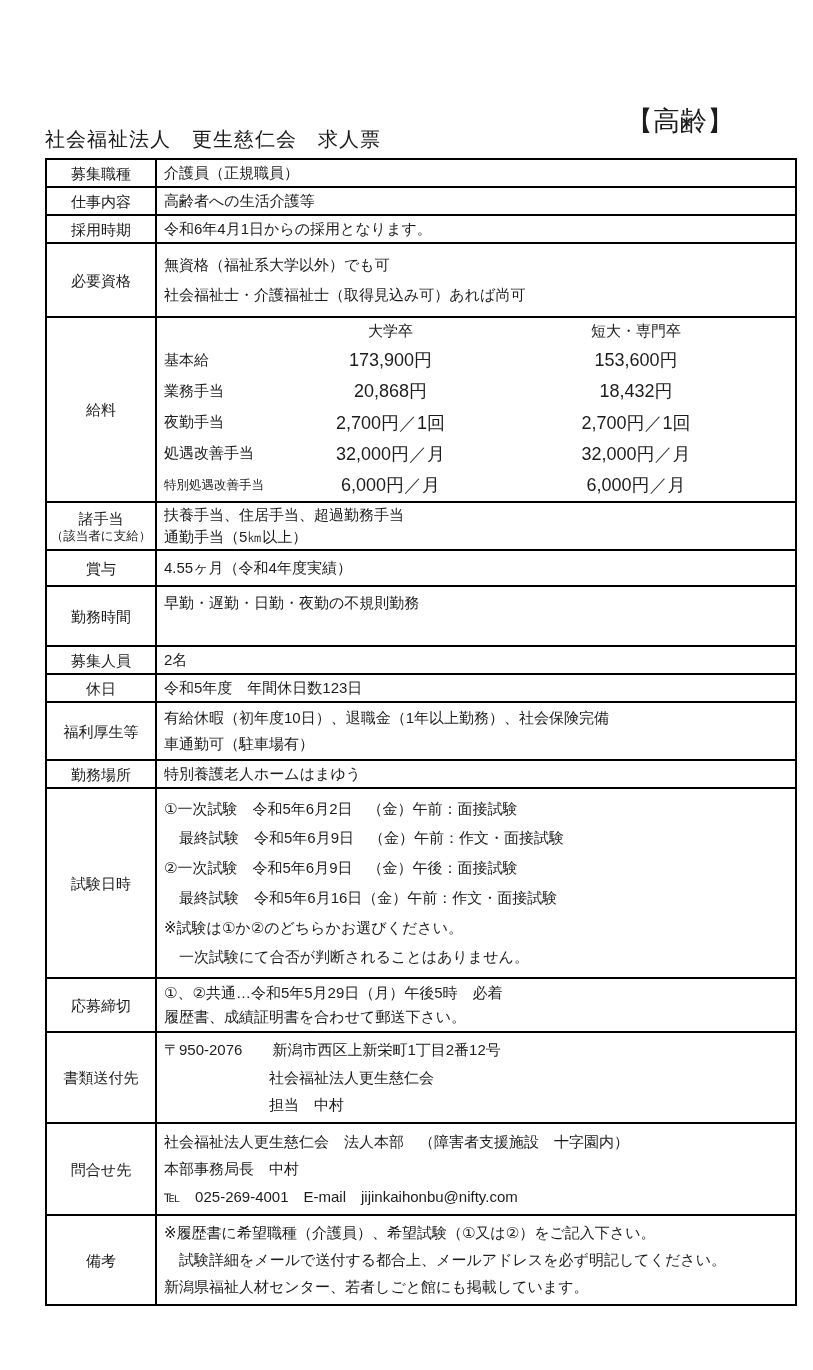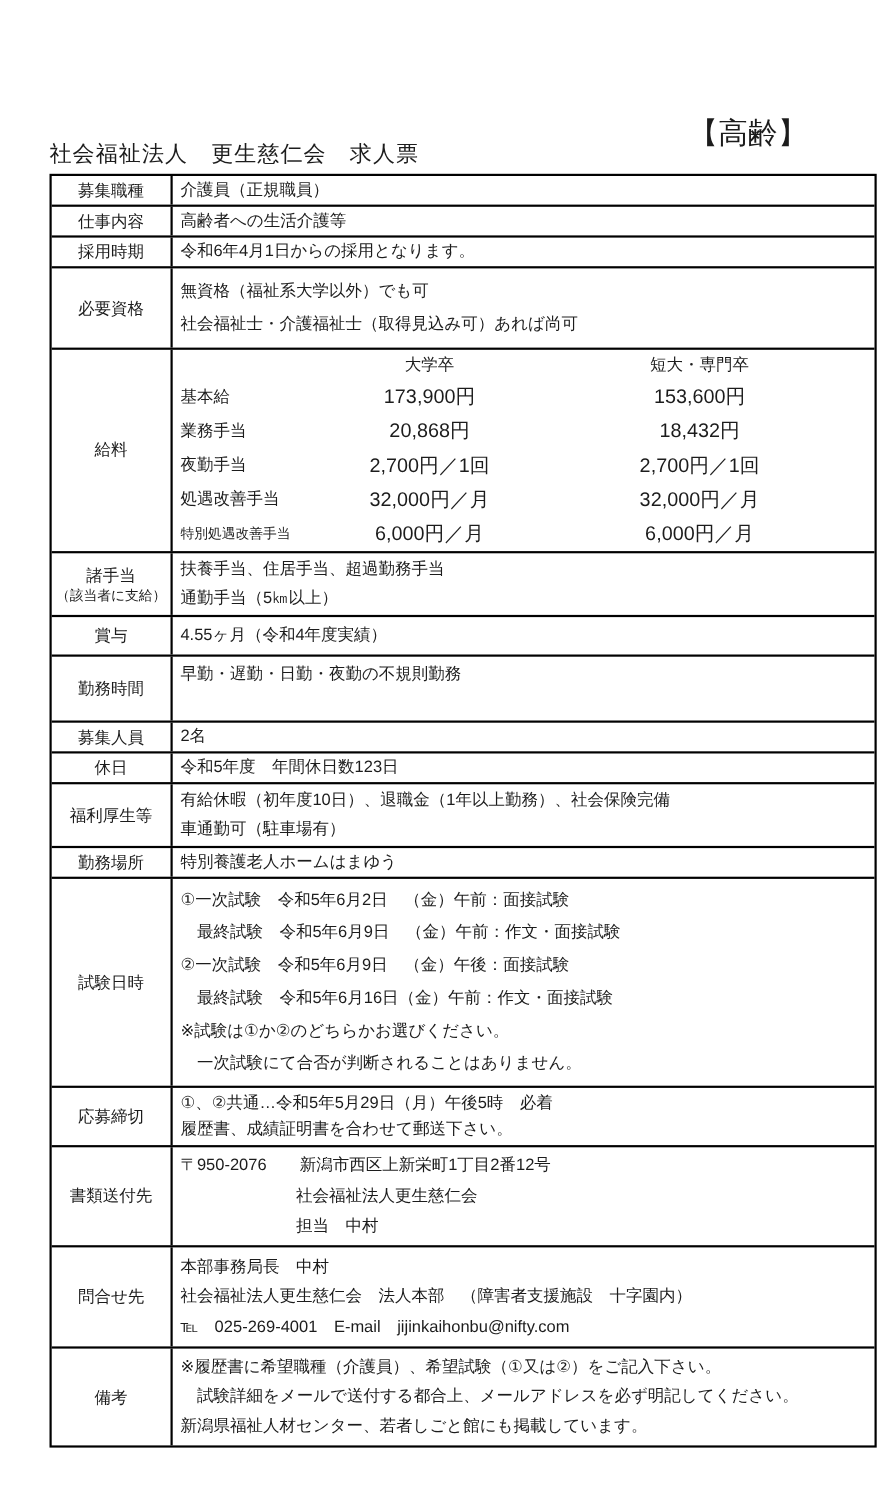--- a/index.html
+++ b/index.html
@@ -37,21 +37,21 @@
     flex:1 1 auto;box-sizing:border-box;min-width:0;
     display:flex;flex-direction:column;justify-content:center;
     padding:0 7px;font-size:15px;
   }
   .content-cell.multi{justify-content:space-evenly;}
   .line{white-space:pre-wrap;line-height:20px;}
   
   .row{min-height:28px;}
   .row-qualifications{height:74px;justify-content:flex-end;}
   .row-salary{height:185px;}
-  .row-allowances{height:58px;}
+  .row-allowances{height:48px;}
   .row-bonus{height:36px;}
   .row-work-hours{height:60px;}
   .row-work-hours .content-cell{justify-content:flex-start;padding-top:6px;}
   .row-benefits{height:58px;}
   .row-exam-schedule{height:190px;}
   .row-application-deadline{height:54px;}
   .row-documents-address{height:91px;}
   .row-contact{height:92px;}
   .row-remarks{height:88px;}
   
@@ -228,22 +228,22 @@
           <div class="line">〒950-2076　　新潟市西区上新栄町1丁目2番12号</div>
           <div class="line">　　　　　　　社会福祉法人更生慈仁会</div>
           <div class="line">　　　　　　　担当　中村</div>
         </div>
       </div>
       <div class="row row-contact">
         <div class="label-cell">
           <div>問合せ先</div>
         </div>
         <div class="content-cell multi">
+          <div class="line">社会福祉法人更生慈仁会　法人本部　（障害者支援施設　十字園内）</div>
           <div class="line">本部事務局長　中村</div>
-          <div class="line">社会福祉法人更生慈仁会　法人本部　（障害者支援施設　十字園内）</div>
           <div class="line">℡　025-269-4001　E-mail　jijinkaihonbu@nifty.com</div>
         </div>
       </div>
       <div class="row row-remarks">
         <div class="label-cell">
           <div>備考</div>
         </div>
         <div class="content-cell multi">
           <div class="line">※履歴書に希望職種（介護員）、希望試験（①又は②）をご記入下さい。</div>
           <div class="line">　試験詳細をメールで送付する都合上、メールアドレスを必ず明記してください。</div>

